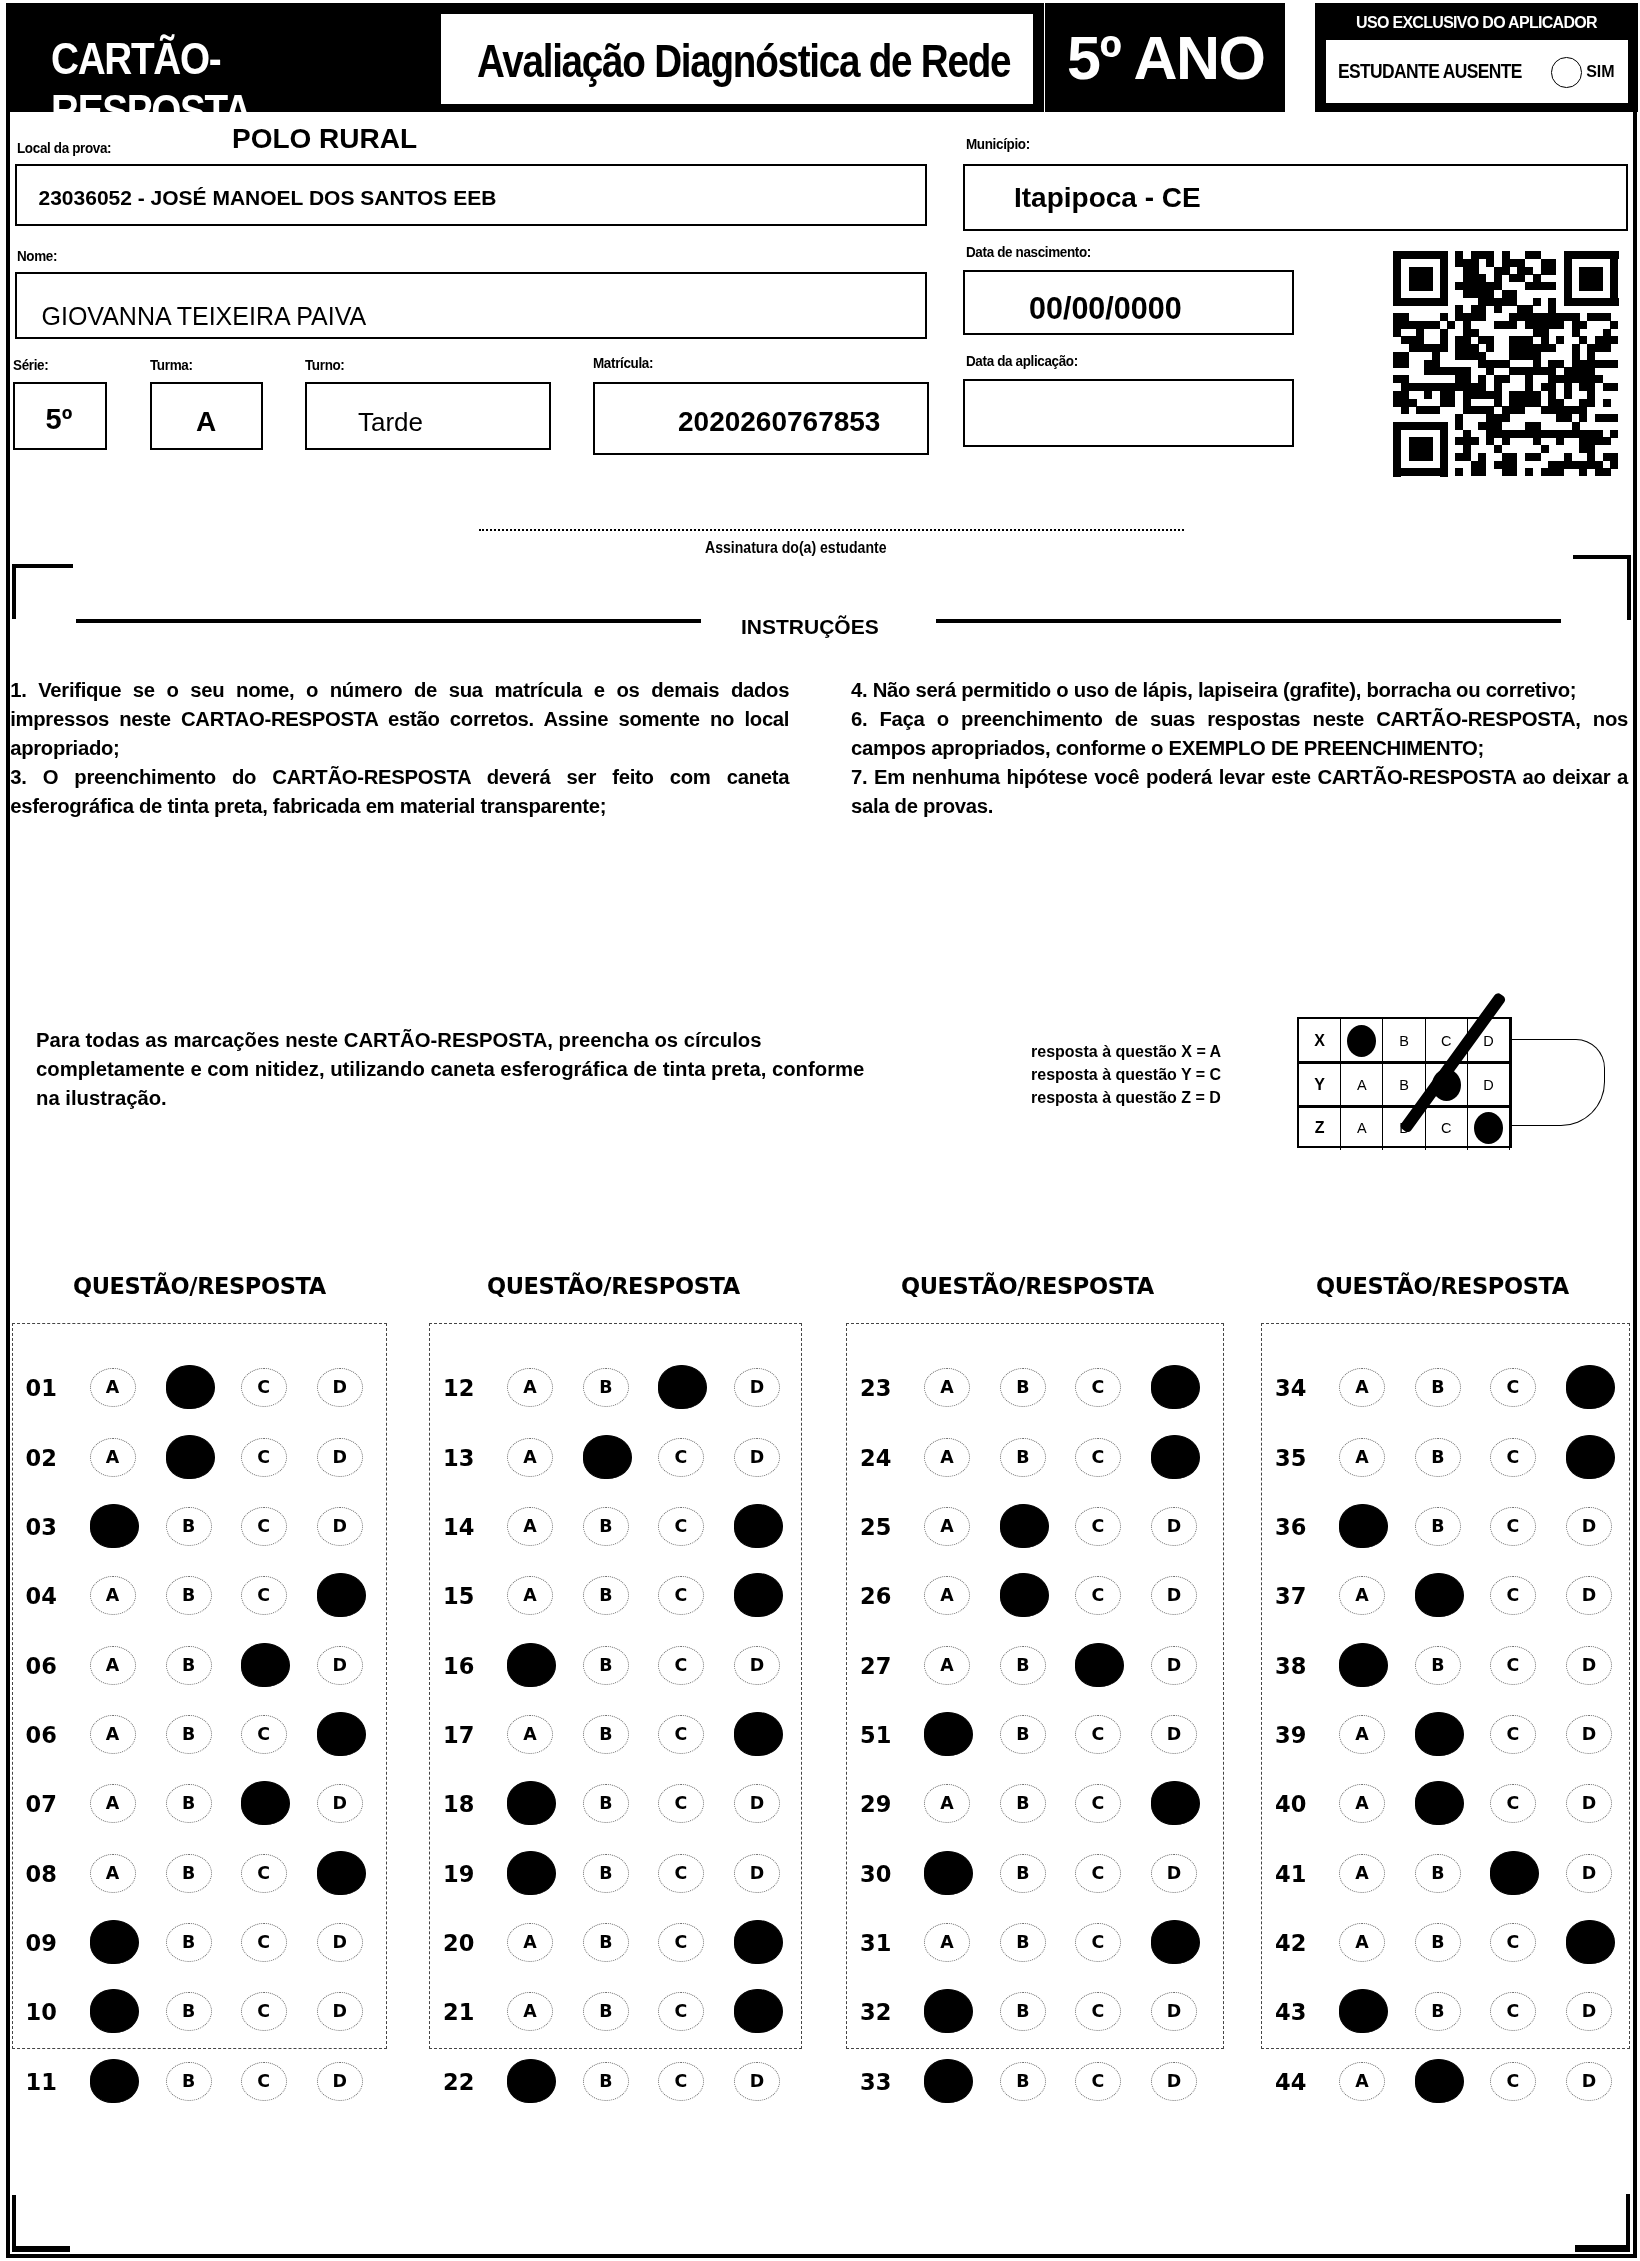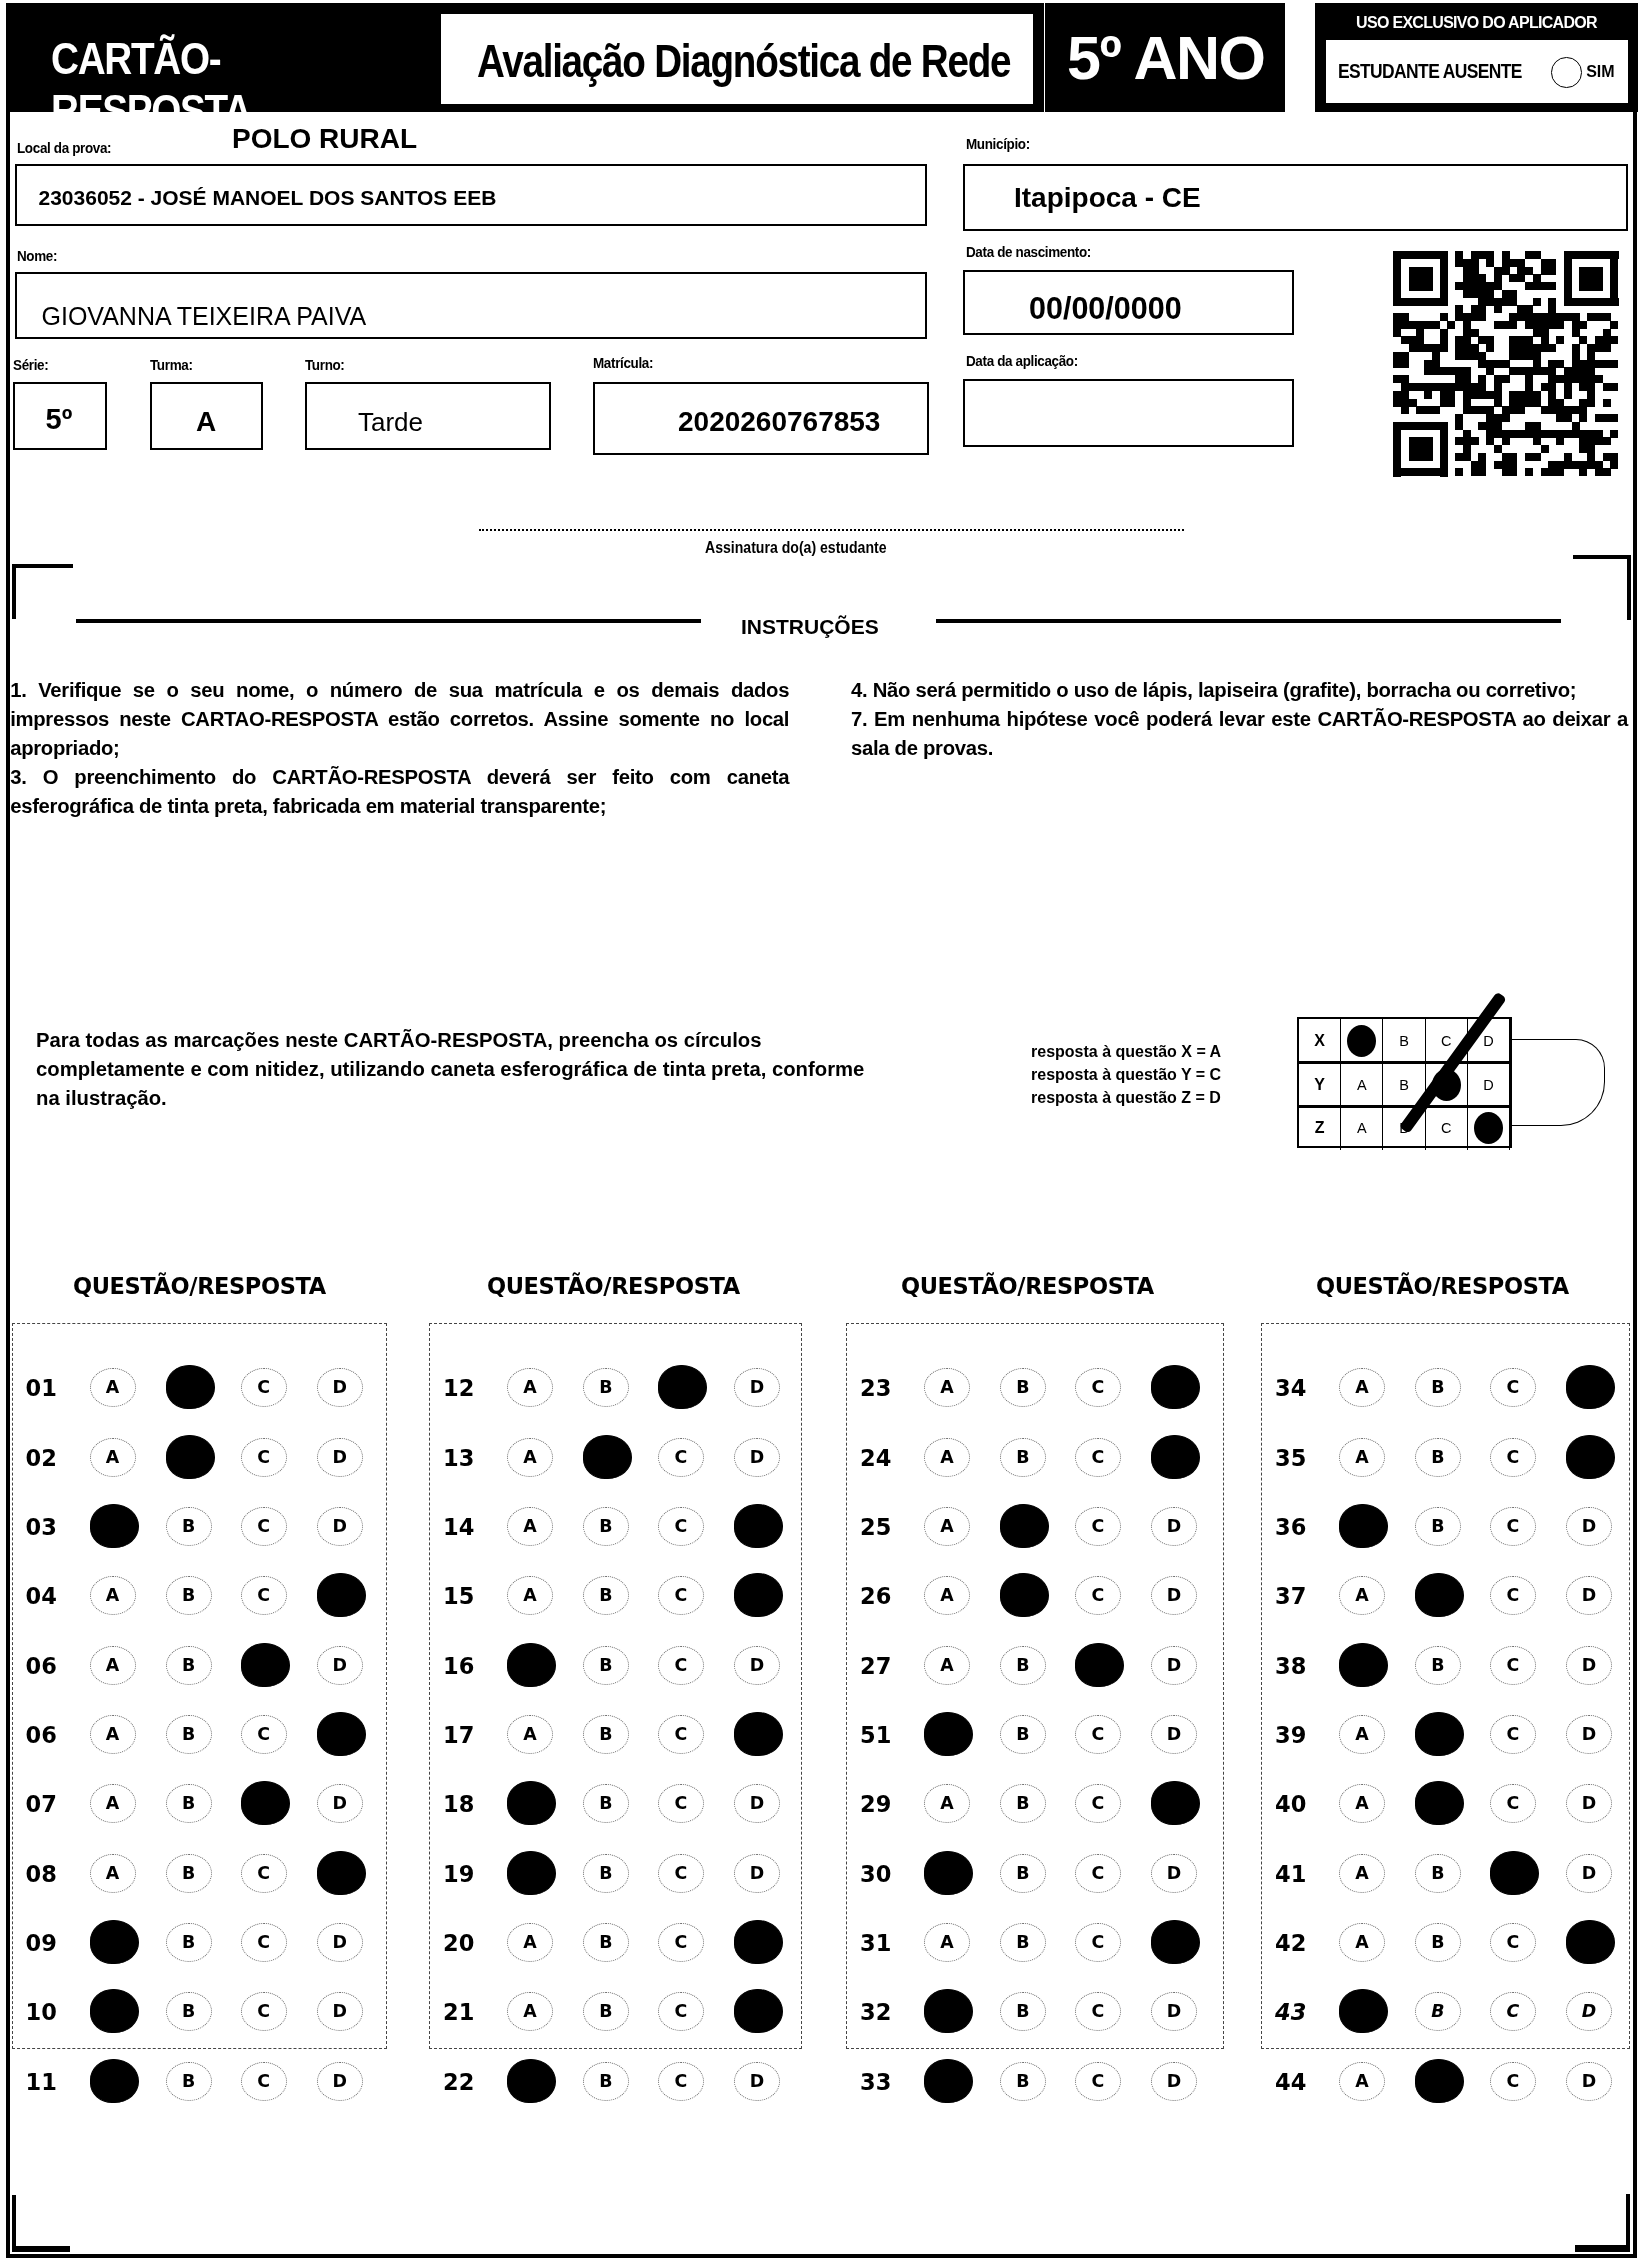--- a/index.html
+++ b/index.html
@@ -531,20 +531,21 @@
 <div class="inst-line" style="left:76px; top:619px; width:625px;"></div>
 <span class="inst-title">INSTRUÇÕES</span>
 <div class="inst-line" style="left:936px; top:619px; width:625px;"></div>
 
 <div class="inst-col" style="left:10.2px; top:676px; width:779px;">
   <p>1. Verifique se o seu nome, o número de sua matrícula e os demais dados impressos neste CARTAO-RESPOSTA estão corretos. Assine somente no local apropriado;</p>
   <p>3. O preenchimento do CARTÃO-RESPOSTA deverá ser feito com caneta esferográfica de tinta preta, fabricada em material transparente;</p>
 </div>
 <div class="inst-col" style="left:851px; top:676px; width:777px;">
   <p>4. Não será permitido o uso de lápis, lapiseira (grafite), borracha ou corretivo;</p>
+  <p>6. Faça o preenchimento de suas respostas neste CARTÃO-RESPOSTA, nos campos apropriados, conforme o EXEMPLO DE PREENCHIMENTO;</p>
   <p>7. Em nenhuma hipótese você poderá levar este CARTÃO-RESPOSTA ao deixar a sala de provas.</p>
 </div>
 
 <div class="fill-note">Para todas as marcações neste CARTÃO-RESPOSTA, preencha os círculos completamente e com nitidez, utilizando caneta esferográfica de tinta preta, conforme na ilustração.</div>
 
 <div class="ex-legend">
   <div>resposta à questão X = A</div>
   <div>resposta à questão Y = C</div>
   <div>resposta à questão Z = D</div>
 </div>
@@ -881,21 +882,21 @@
         <span class="bubble filled" style="left: 228px;">C</span>
         <span class="bubble" style="left: 304px;">D</span>
       </div>
       <div class="q-row" style="top: 597px;">
         <span class="q-num">42</span>
         <span class="bubble" style="left: 77px;">A</span>
         <span class="bubble" style="left: 153px;">B</span>
         <span class="bubble" style="left: 228px;">C</span>
         <span class="bubble filled" style="left: 304px;">D</span>
       </div>
-      <div class="q-row" style="top: 666px; font-style: italic;">
+      <div class="q-row" style="top: 666px;">
         <span class="q-num">43</span>
         <span class="bubble filled" style="left: 77px;">A</span>
         <span class="bubble" style="left: 153px;">B</span>
         <span class="bubble" style="left: 228px;">C</span>
         <span class="bubble" style="left: 304px;">D</span>
       </div>
       <div class="q-row" style="top: 736px;">
         <span class="q-num">44</span>
         <span class="bubble" style="left: 77px;">A</span>
         <span class="bubble filled" style="left: 153px;">B</span>

